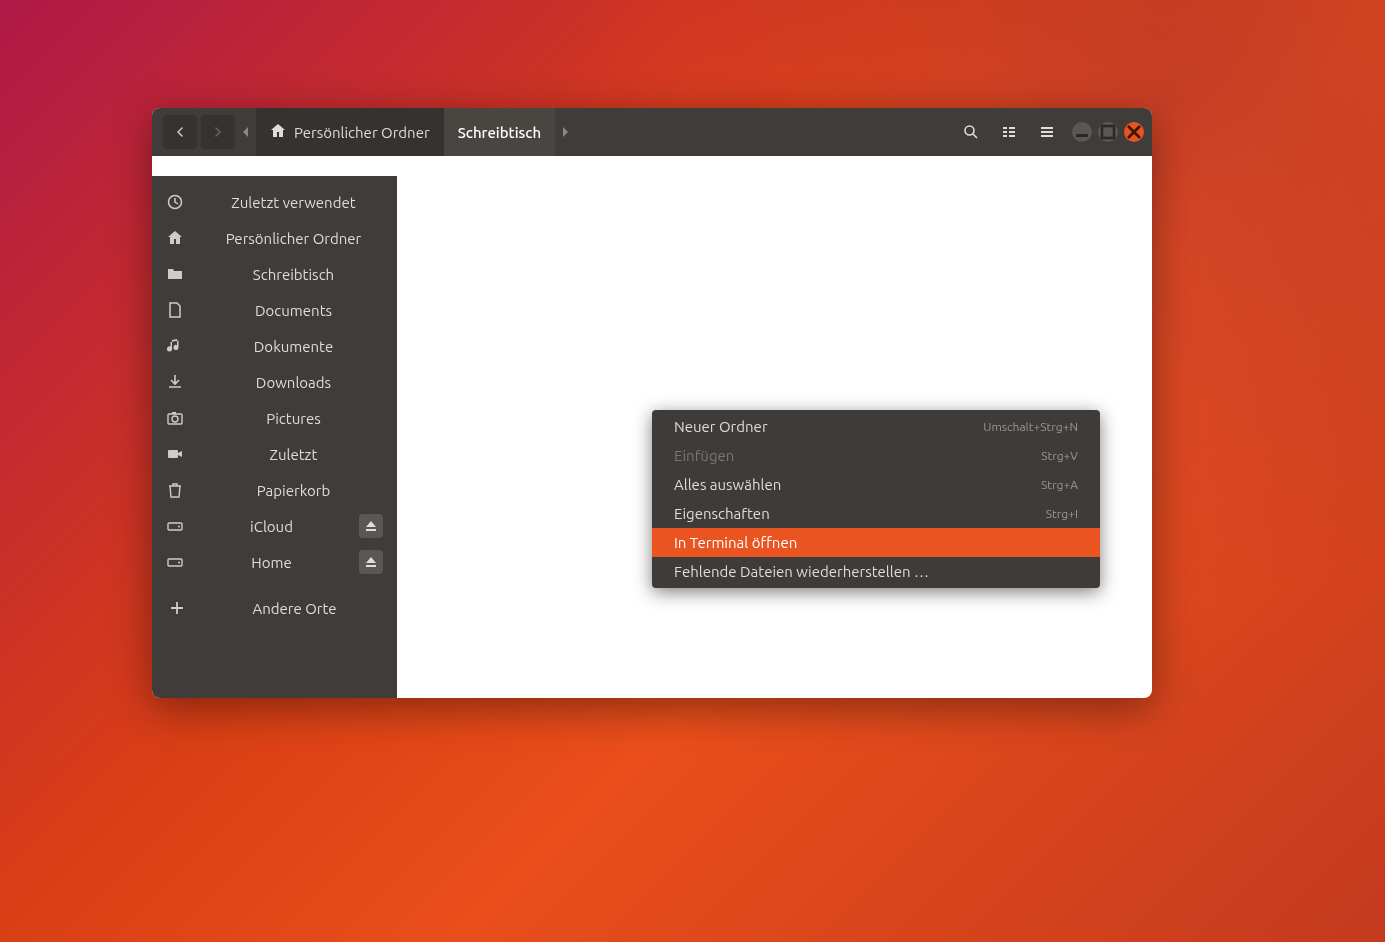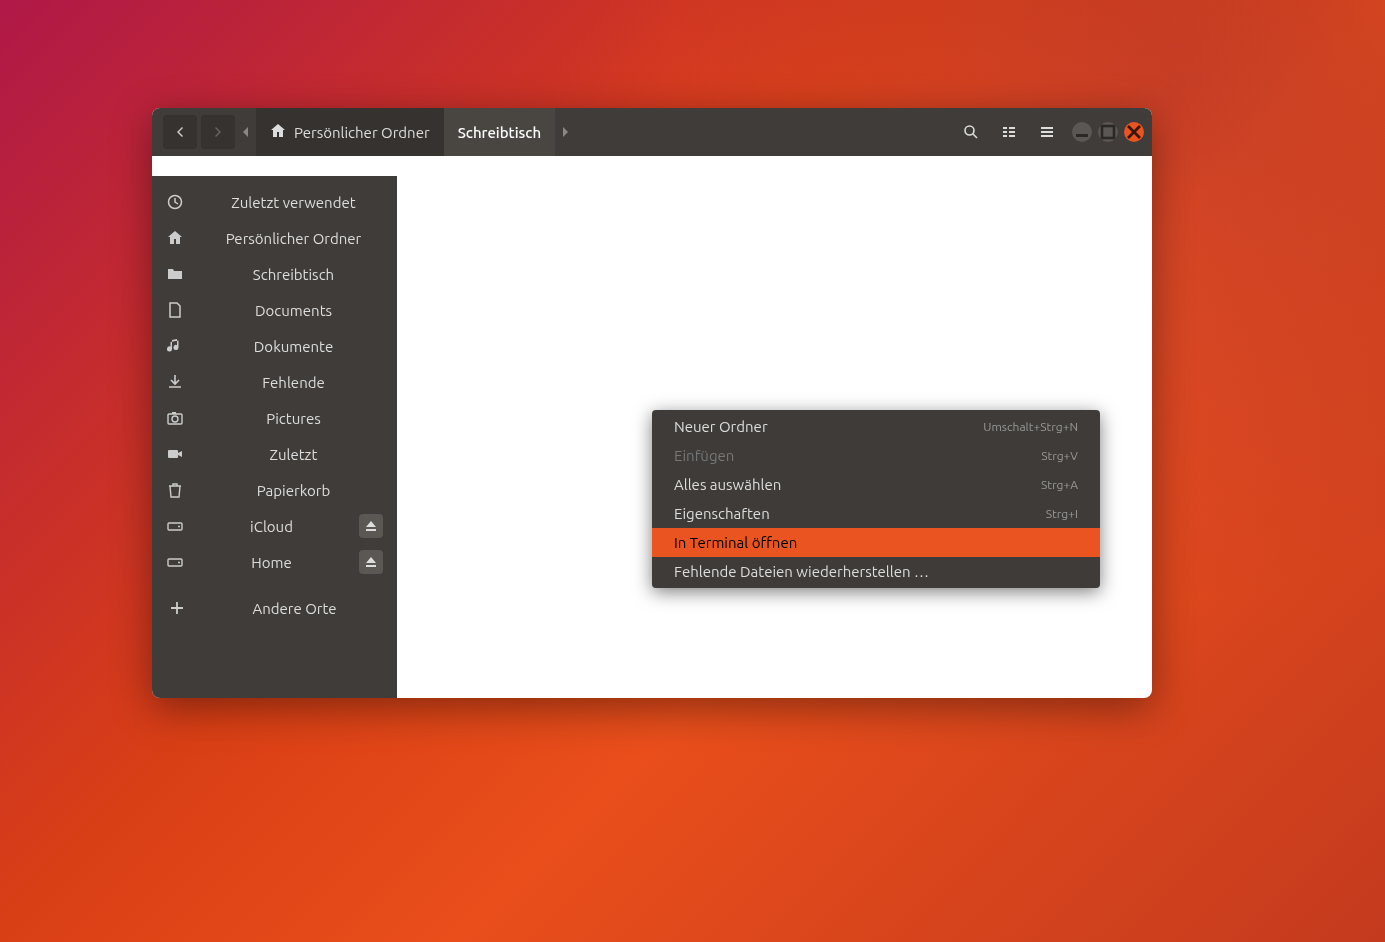--- a/index.html
+++ b/index.html
@@ -31,21 +31,21 @@
 .folder-icon { width:50px; height:42px; position:relative; }
 .folder-icon::before { content:""; position:absolute; top:0; left:2px; width:18px; height:8px; background:#e07030; border-radius:2px 2px 0 0; }
 .folder-icon::after { content:""; position:absolute; top:6px; left:0; right:0; bottom:0; background:linear-gradient(#f89050,#e06520); border-radius:3px; }
 .doc-icon { width:42px; height:50px; background:#fff; border:1px solid #6ba8d8; position:relative; box-shadow:0 1px 1px rgba(0,0,0,0.15); }
 .doc-icon::before { content:""; position:absolute; top:0; right:0; width:10px; height:10px; background:linear-gradient(135deg,transparent 48%, #6ba8d8 50%, #e8f0f8 52%); }
 .doc-icon::after { content:""; position:absolute; top:6px; left:5px; right:5px; height:12px; background:#5a9acc; box-shadow: 0 16px 0 #5a9acc, 0 20px 0 #5a9acc, 0 24px 0 #5a9acc, 0 28px 0 #5a9acc; opacity:0.85; height:2px; top:20px;}
 .doc-page { position:absolute; top:5px; left:5px; right:5px; height:11px; background:#dae8f3; border:1px solid #8bc; }
 .ctx-menu { position:absolute; left:652px; top:410px; width:448px; background:#3e3b38; border-radius:4px; box-shadow:0 4px 18px rgba(0,0,0,0.5); padding:2px 0; z-index:100; }
 .ctx-item { display:flex; justify-content:space-between; align-items:center; height:29px; padding:0 22px; color:#ddd; font-size:15px; cursor:pointer; }
 .ctx-item.disabled { color:#777; }
-.ctx-item.hover { background:#e95420; color:#000000; }
+.ctx-item.hover { background:#e95420; color:#ffffff; }
 .ctx-short { color:#999; font-size:12px; }
 svg { width:16px; height:16px; fill:currentColor; }
 </style>
 </head>
 <body>
 
 <div class="desktop-pattern"></div>
 
 <div class="window">
   <div class="titlebar">
@@ -165,21 +165,21 @@
             </svg>
           </span>
           <span class="side-label">Dokumente</span>
         </div>
         <div class="side-item">
           <span class="side-icon">
             <svg viewBox="0 0 16 16">
               <path d="M8 1v9M4 6l4 4 4-4M2 13h12" fill="none" stroke="currentColor" stroke-width="1.6"></path>
             </svg>
           </span>
-          <span class="side-label">Fehlende</span>
+          <span class="side-label">Downloads</span>
         </div>
         <div class="side-item">
           <span class="side-icon">
             <svg viewBox="0 0 16 16">
               <rect x="1" y="4" width="14" height="10" rx="1" fill="none" stroke="currentColor" stroke-width="1.4"></rect>
               <circle cx="8" cy="9" r="3" fill="none" stroke="currentColor" stroke-width="1.4"></circle>
               <rect x="5" y="2" width="4" height="2"></rect>
             </svg>
           </span>
           <span class="side-label">Pictures</span>

